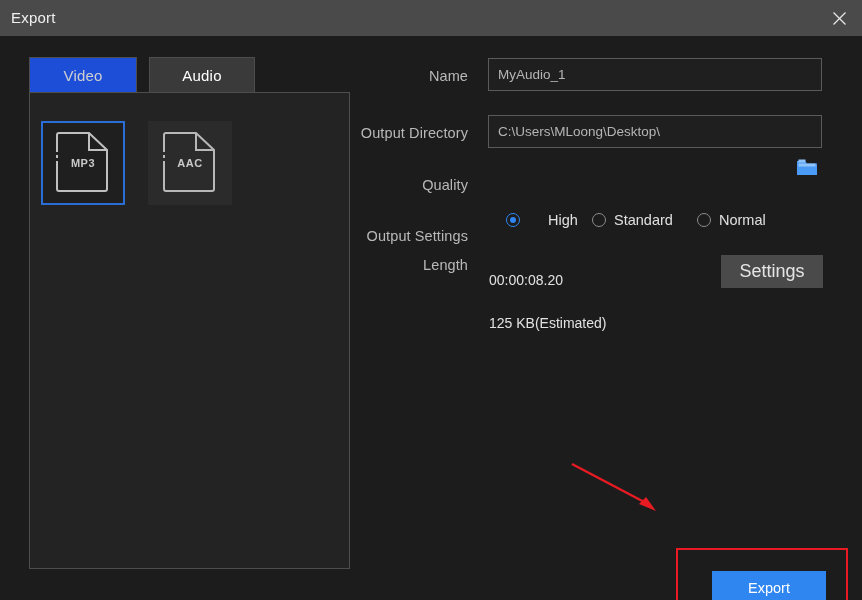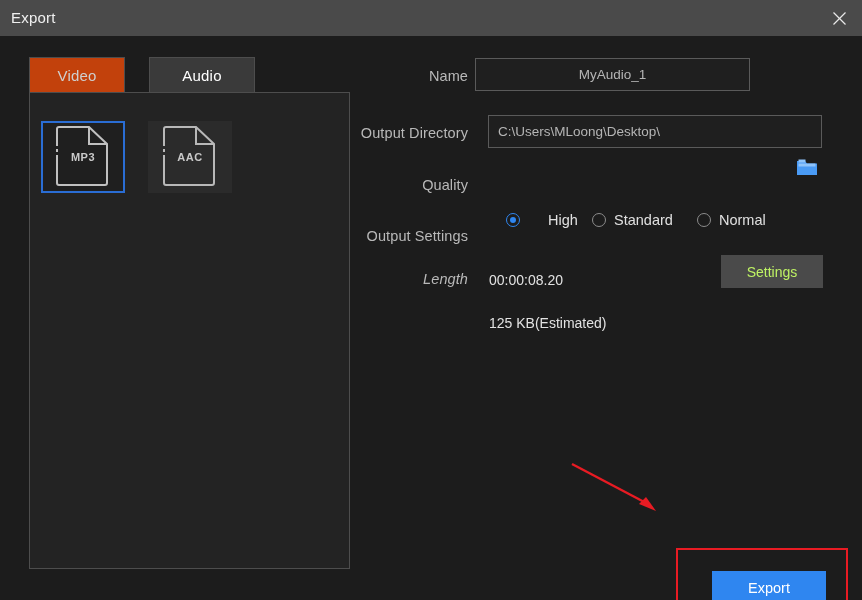--- a/index.html
+++ b/index.html
@@ -61,22 +61,22 @@
     height: 36px;
     box-sizing: border-box;
     display: flex;
     align-items: center;
     justify-content: center;
     font-size: 15px;
     letter-spacing: .2px;
   }
   .tab-video {
     left: 0;
-    width: 96px;
-    background: #c2410c;
+    width: 108px;
+    background: #1d4ed8;
     border: 1px solid #4d4d4d;
     border-bottom: none;
     color: #cfcfcf;
   }
   .tab-audio {
     left: 120px;
     width: 106px;
     background: #3a3a3a;
     border: 1px solid #4d4d4d;
     border-bottom: none;
@@ -88,21 +88,21 @@
     position: absolute;
     left: 29px; top: 56px;
     width: 321px; height: 477px;
     box-sizing: border-box;
     background: #232323;
     border: 1px solid #4d4d4d;
   }
   .format-tile {
     position: absolute;
     top: 28px;
-    width: 84px; height: 72px;
+    width: 84px; height: 84px;
     box-sizing: border-box;
     display: flex;
     align-items: center;
     justify-content: center;
   }
   .tile-mp3 {
     left: 11px;
     background: #1f1f1f;
     border: 2px solid #2a6dd4;
   }
@@ -190,23 +190,23 @@
     white-space: nowrap;
   }
 
   
   .settings-btn {
     position: absolute;
     left: 721px; top: 219px;
     width: 102px; height: 33px;
     background: #4a4a4a;
     border: none;
-    color: #bef264;
+    color: #e5e5e5;
     font-family: "Liberation Sans", sans-serif;
-    font-size: 14px;
+    font-size: 18px;
     cursor: pointer;
   }
 
   
   .export-highlight {
     position: absolute;
     left: 676px; top: 512px;
     width: 172px; height: 76px;
     box-sizing: border-box;
     border: 2px solid #e81b23;
@@ -275,21 +275,21 @@
           <line x1="2" y1="22" x2="2" y2="25" stroke="#2b2b2b" stroke-width="3"></line>
           <line x1="2" y1="28" x2="2" y2="31" stroke="#2b2b2b" stroke-width="3"></line>
         </svg>
         <span class="fmt-label">AAC</span>
       </span>
     </div>
 
   </div>
 
   <div class="form-label" style="left:308px; top:32px;">Name</div>
-  <input class="text-input" style="left: 475px; top: 22px; width: 275px; height: 33px; text-align: center;" value="MyAudio_1">
+  <input class="text-input" style="left: 488px; top: 22px; width: 334px; height: 33px;" value="MyAudio_1">
 
   <div class="form-label" style="left:308px; top:89px;">Output Directory</div>
   <input class="text-input" style="left: 488px; top: 79px; width: 334px; height: 33px; padding-right: 34px;" value="C:\Users\MLoong\Desktop\">
   <div class="folder-btn">
     <svg width="22" height="19" viewBox="0 0 22 19">
       <path d="M1 3 h8 l2 2.5 h10 v11.5 h-20 z" fill="#4a9bf5"></path>
       <rect x="2.5" y="1.5" width="7" height="3" fill="#8fc4fb"></rect>
       <rect x="2.5" y="5.5" width="17" height="3" fill="#8fc4fb"></rect>
     </svg>
   </div>
@@ -306,21 +306,21 @@
     </label>
     <label class="radio-opt" style="left:207px;">
       <span class="radio-dot"></span>
       <span class="radio-text">Normal</span>
     </label>
   </div>
 
   <div class="form-label" style="left:308px; top:192px;">Output Settings</div>
   <button class="settings-btn">Settings</button>
 
-  <div class="form-label" style="left:308px; top:235px;font-style:italic;">Length</div>
+  <div class="form-label" style="left:308px; top:221px;">Length</div>
   <div class="form-value" style="left:489px; top:236px;">00:00:08.20</div>
 
   <div class="form-value" style="left:489px; top:279px;">125 KB(Estimated)</div>
 
   <svg class="arrow-svg" viewBox="0 0 110 70">
     <line x1="12" y1="13" x2="88" y2="53" stroke="#e81b23" stroke-width="2.4"></line>
     <path d="M96 60 L79 53 L86 46 Z" fill="#e81b23"></path>
   </svg>
 
   <div class="export-highlight"></div>

